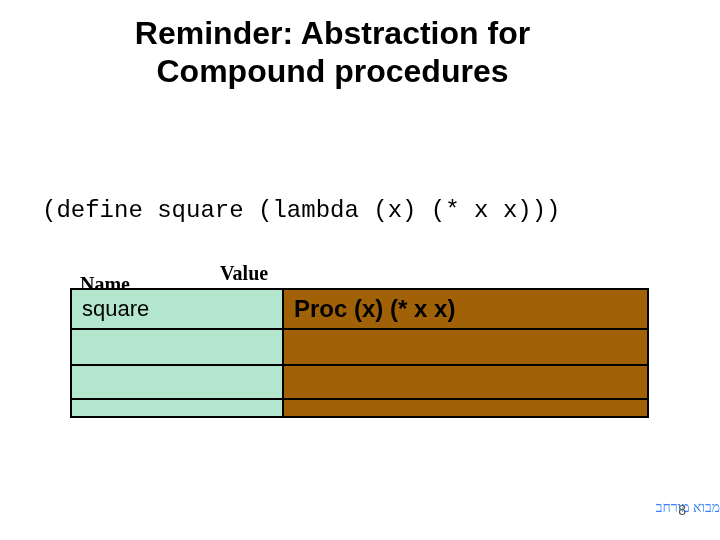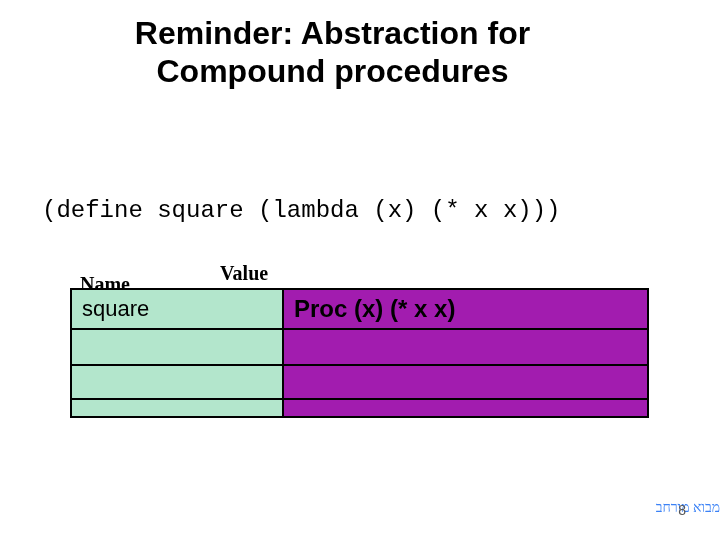--- a/index.html
+++ b/index.html
@@ -85,21 +85,21 @@
     background: #b3e6cc;
     font-family: Tahoma, Verdana, sans-serif;
     font-size: 22px;
     display: flex;
     align-items: center;
   }
   .cell-right {
     flex: 1;
     box-sizing: border-box;
     padding: 4px 10px;
-    background: #a21caf;
+    background: #a16207;
     font-family: Tahoma, Verdana, sans-serif;
     font-size: 24px;
     font-weight: bold;
     display: flex;
     align-items: center;
     white-space: pre;
   }
   .row0 { height: 42px; }
   .row1 { height: 36px; }
   .row2 { height: 34px; }

